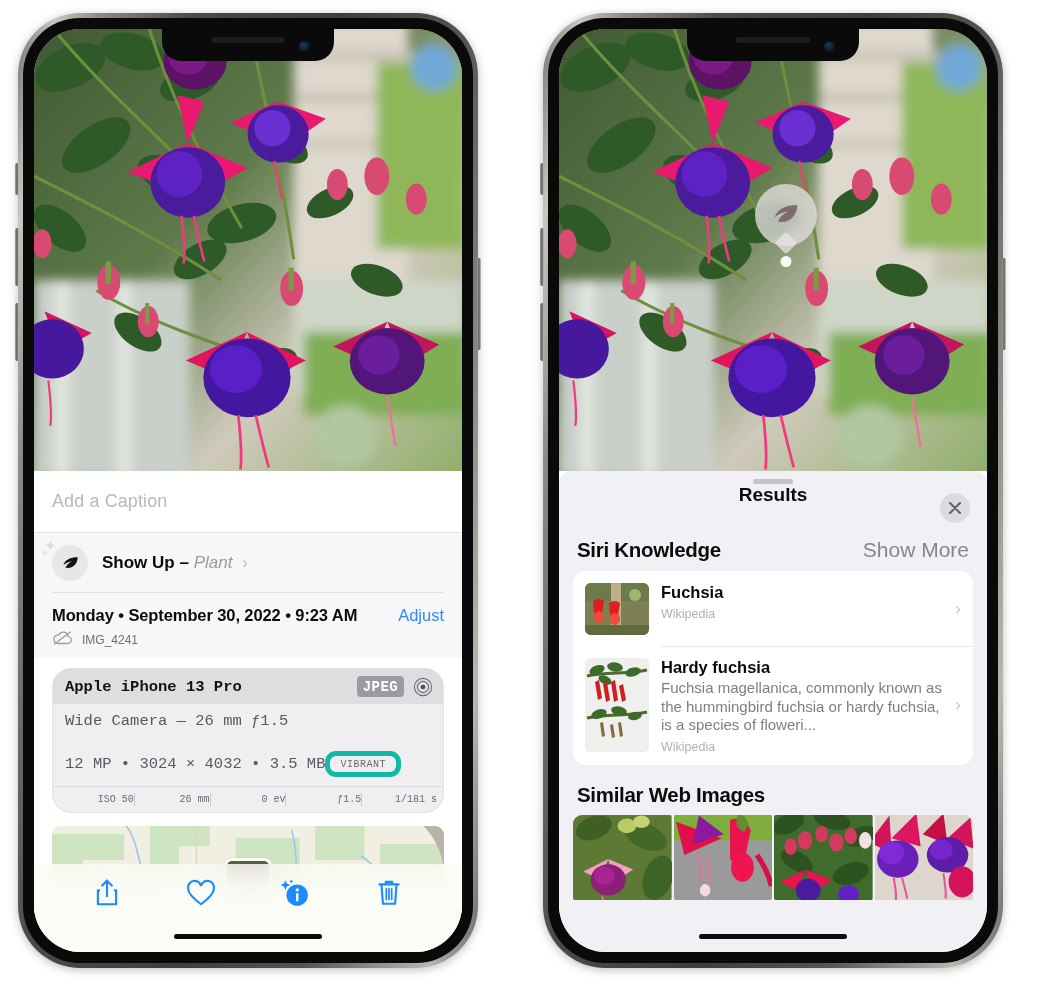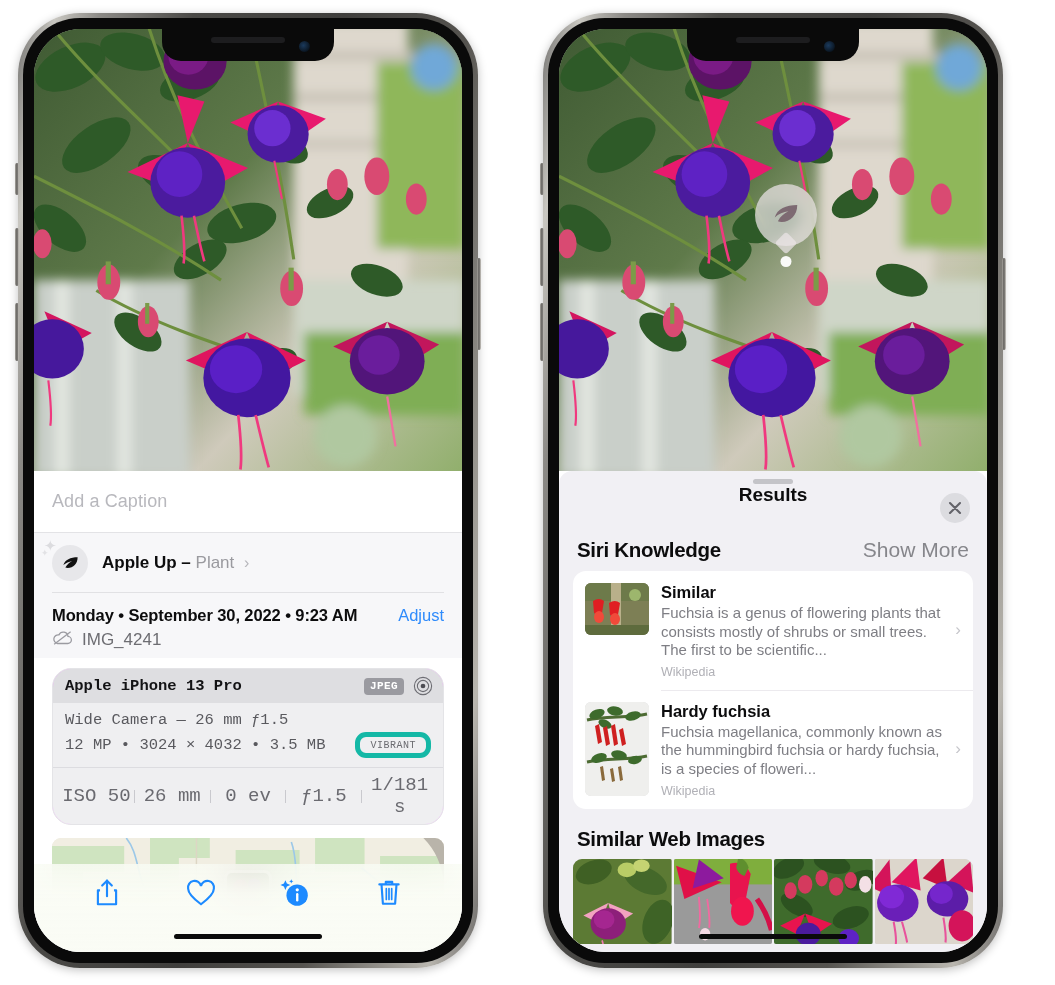--- a/index.html
+++ b/index.html
@@ -104,59 +104,59 @@
   .leaf-badge {
     position: relative; width: 36px; height: 36px; border-radius: 50%;
     background: #e7e7ea; display: flex; align-items: center; justify-content: center;
     margin-right: 14px;
   }
   .sparkle {
     position: absolute; left: -8px; top: -7px; color: #dcdcdf; font-size: 15px; line-height: 1;
   }
   .sparkle2 { position: absolute; left: -11px; top: 4px; color: #e2e2e5; font-size: 9px; line-height:1;}
   .lookup-text { font-size: 17px; font-weight: 700; color: #0c0c0d; }
-  .lookup-text .sub { font-weight: 400; color: #9a9a9f; }
+  .lookup-text .sub { font-weight: 400; color: #9a9a9f; font-style: italic; }
   .chev-sm { color: #b7b7bc; font-size: 16px; margin-left: 5px; font-weight: 300;}
 
   .date-block { padding: 13px 18px 8px 18px; background: #f7f7f9; }
   .date-line { display: flex; align-items: baseline; justify-content: space-between; }
   .date-text { font-size: 16.5px; font-weight: 700; color: #0c0c0d; letter-spacing: -.1px;}
   .adjust-btn { font-size: 16.5px; color: #2f8bfb; }
   .file-line { display: flex; align-items: center; margin-top: 5px; gap: 8px; }
-  .file-name { font-size: 17px; color: #6d6d72; }
+  .file-name { font-size: 12px; color: #6d6d72; }
 
   .exif-card {
     margin: 10px 18px 0 18px; border-radius: 19px; overflow: hidden;
     background: #f0abfc; border: 1px solid #e4e4e7; font-family: Liberation Mono, monospace;
   }
   .exif-head {
     display: flex; align-items: center; justify-content: space-between;
     background: #dedee1; padding: 7px 10px 7px 12px;
   }
   .exif-model { font-size: 15.5px; font-weight: 700; color: #131315; }
   .exif-head-right { display: flex; align-items: center; gap: 9px; }
   .badge-jpeg {
-    background: #9a9aa0; color: #fff; font-size: 11px; font-weight: 700;
+    background: #9a9aa0; color: #fff; font-size: 14px; font-weight: 700;
     padding: 2.5px 6px; border-radius: 4px; letter-spacing: .4px;
   }
   .lens-ring { width: 20px; height: 20px; }
 
   .exif-body { padding: 8px 12px 9px 12px; background: #efeff1; }
   .exif-l1 { font-size: 15.5px; color: #59595e; }
-  .exif-l2row { display: flex; align-items: center; justify-content: space-between; margin-top: 3px; }
+  .exif-l2row { display: flex; align-items: center; margin-top: 21px; }
   .exif-l2 { font-size: 15.5px; color: #59595e; }
   .badge-vibrant {
     font-size: 10px; color: #6a6a6f; border: 5px solid #14b8a6;
     border-radius: 11px; padding: 2.5px 10px; letter-spacing: .5px;
   }
   .exif-foot {
     display: flex; align-items: center; border-top: 1px solid #dcdce0;
     padding: 6px 6px; background: #efeff1;
   }
-  .exif-foot span { flex: 1; text-align: center; font-size: 19px; color: #6a6a70; }
+  .exif-foot span { flex: 1; text-align: right; font-size: 10px; color: #6a6a70; }
   .exif-foot .divider { flex: 0 0 1px; width: 1px; height: 13px; background: #c9c9ce; }
 
   .map-thumb {
     margin: 13px 18px 0 18px; height: 70px; border-radius: 9px 9px 0 0; overflow: hidden;
     position: relative; background: #eceadf;
   }
   .map-pin {
     position: absolute; left: 50%; bottom: -2px; transform: translateX(-50%);
     width: 48px; height: 40px; border-radius: 8px; background: #fff; padding: 3px;
     box-shadow: 0 1px 3px rgba(0,0,0,.2);
@@ -397,21 +397,21 @@
 
           <div class="lookup-row">
             <span class="leaf-badge">
               <span class="sparkle">✦</span>
               <span class="sparkle2">✦</span>
               <svg width="19" height="19" viewBox="0 0 24 24" aria-hidden="true">
                 <path d="M21 4c-9 0-16 3-18 10 3-3 7-4.5 11-5-3.5 1.6-6.5 4-8.5 8 .9.4 1.9.6 3 .6 7 0 12.5-5.5 12.5-13.6z" fill="#111"></path>
               </svg>
             </span>
             <span class="lookup-text">
-              <span>Apple Up</span>
+              <span>Show Up</span>
               <span>–</span>
               <span class="sub">Plant</span>
               <span class="chev-sm">›</span>
             </span>
           </div>
 
           <div class="date-block">
             <div class="date-line">
               <span class="date-text">Monday • September 30, 2022 • 9:23 AM</span>
               <span class="adjust-btn">Adjust</span>
@@ -695,22 +695,21 @@
                   <rect x="26" y="0" width="10" height="52" fill="#b9b08a"></rect>
                   <path d="M8 18 q6 -4 11 0 l-2 12 q-4 3 -8 0z" fill="#e01e22"></path>
                   <path d="M24 20 q6 -4 11 0 l-2 12 q-4 3 -8 0z" fill="#e01e22"></path>
                   <ellipse cx="14" cy="34" rx="5" ry="6" fill="#f04a3a"></ellipse>
                   <ellipse cx="30" cy="36" rx="5" ry="6" fill="#f04a3a"></ellipse>
                   <rect x="0" y="42" width="64" height="10" fill="#5e6b3d"></rect>
                   <circle cx="50" cy="12" r="6" fill="#9db66d"></circle>
                 </svg>
               </div>
               <div class="ktext">
-                <div class="ktitle">Similar</div>
-                <div class="kdesc">Fuchsia is a genus of flowering plants that consists mostly of shrubs or small trees. The first to be scientific...</div>
+                <div class="ktitle">Fuchsia</div>
                 <div class="ksrc">Wikipedia</div>
               </div>
               <span class="kchev">›</span>
             </div>
 
             <div class="krow">
               <div class="kthumb tall">
                 <svg viewBox="0 0 64 94" preserveAspectRatio="xMidYMid slice" width="100%" height="100%">
                   <rect width="64" height="94" fill="#efefed"></rect>
                   <path d="M2 18 C20 14 44 16 62 12" stroke="#4d6b33" stroke-width="3" fill="none"></path>

